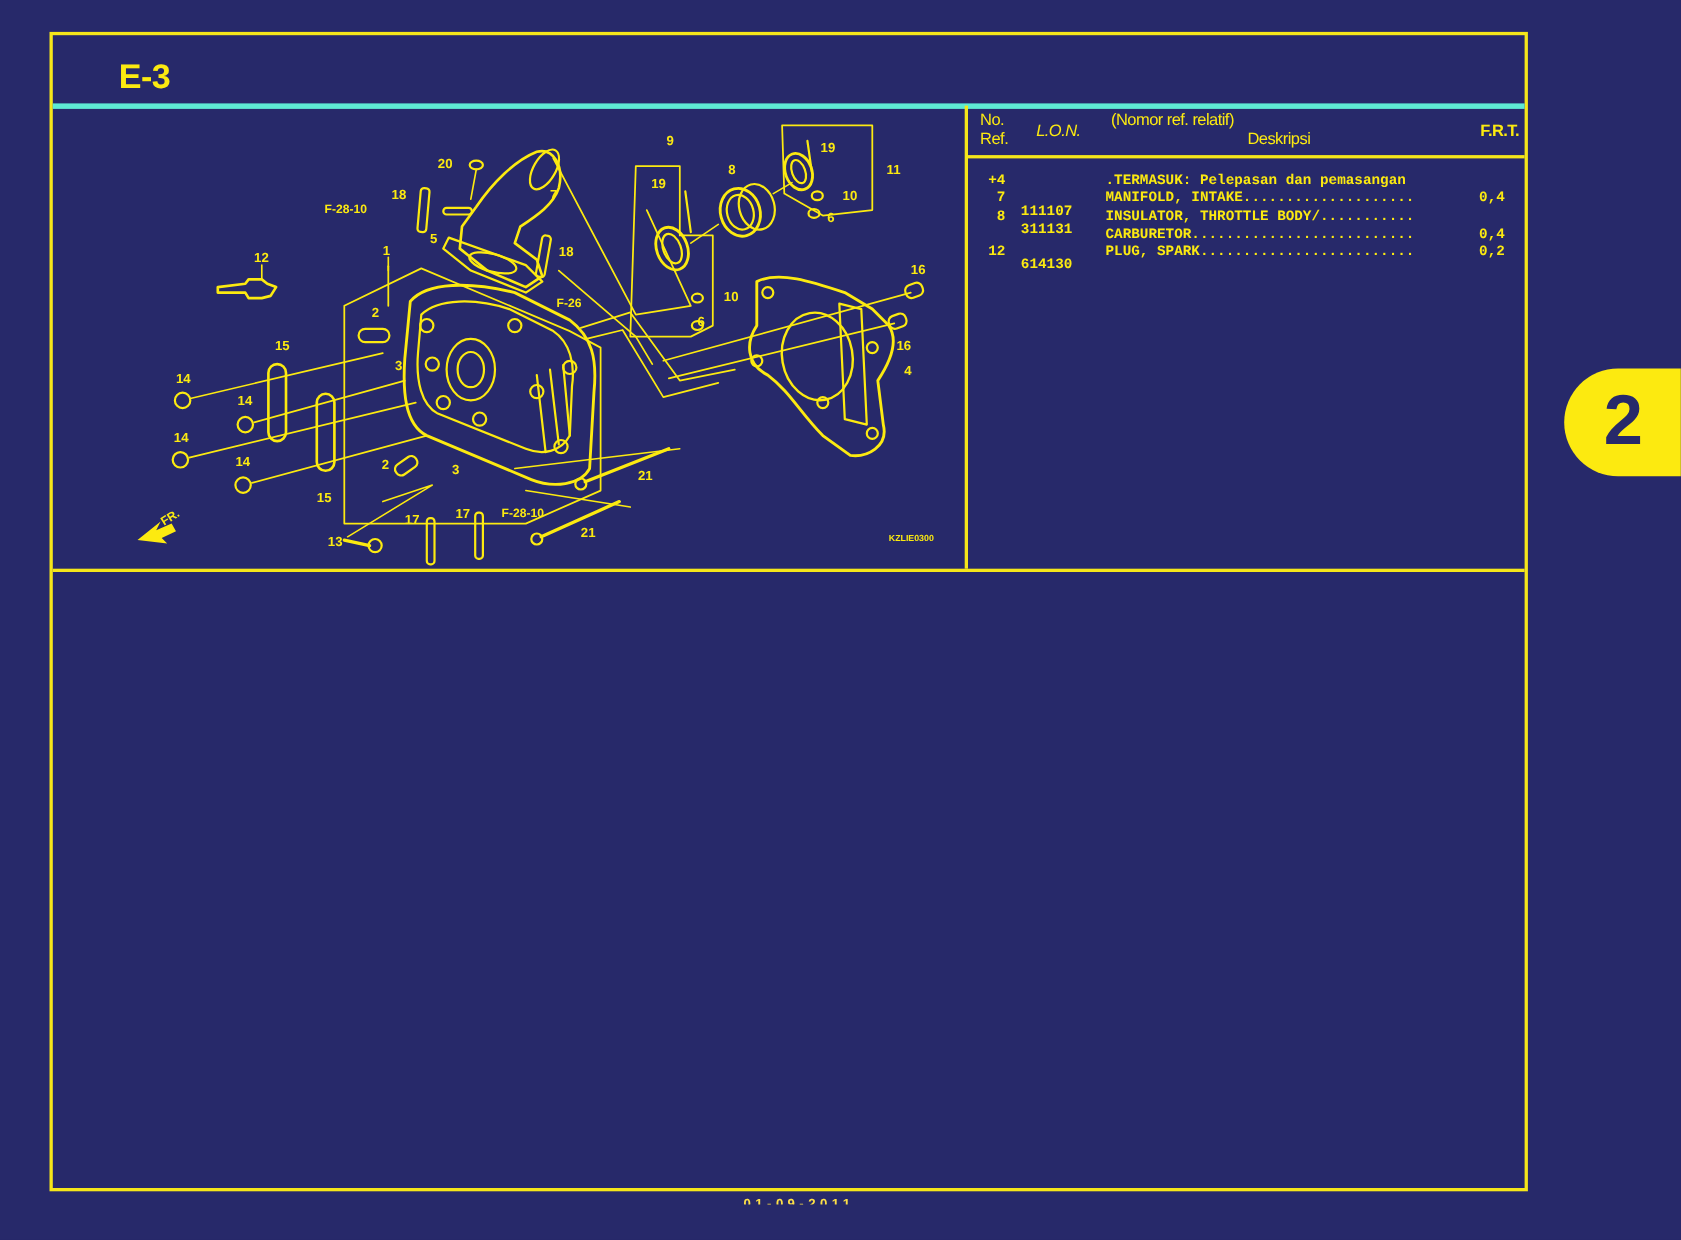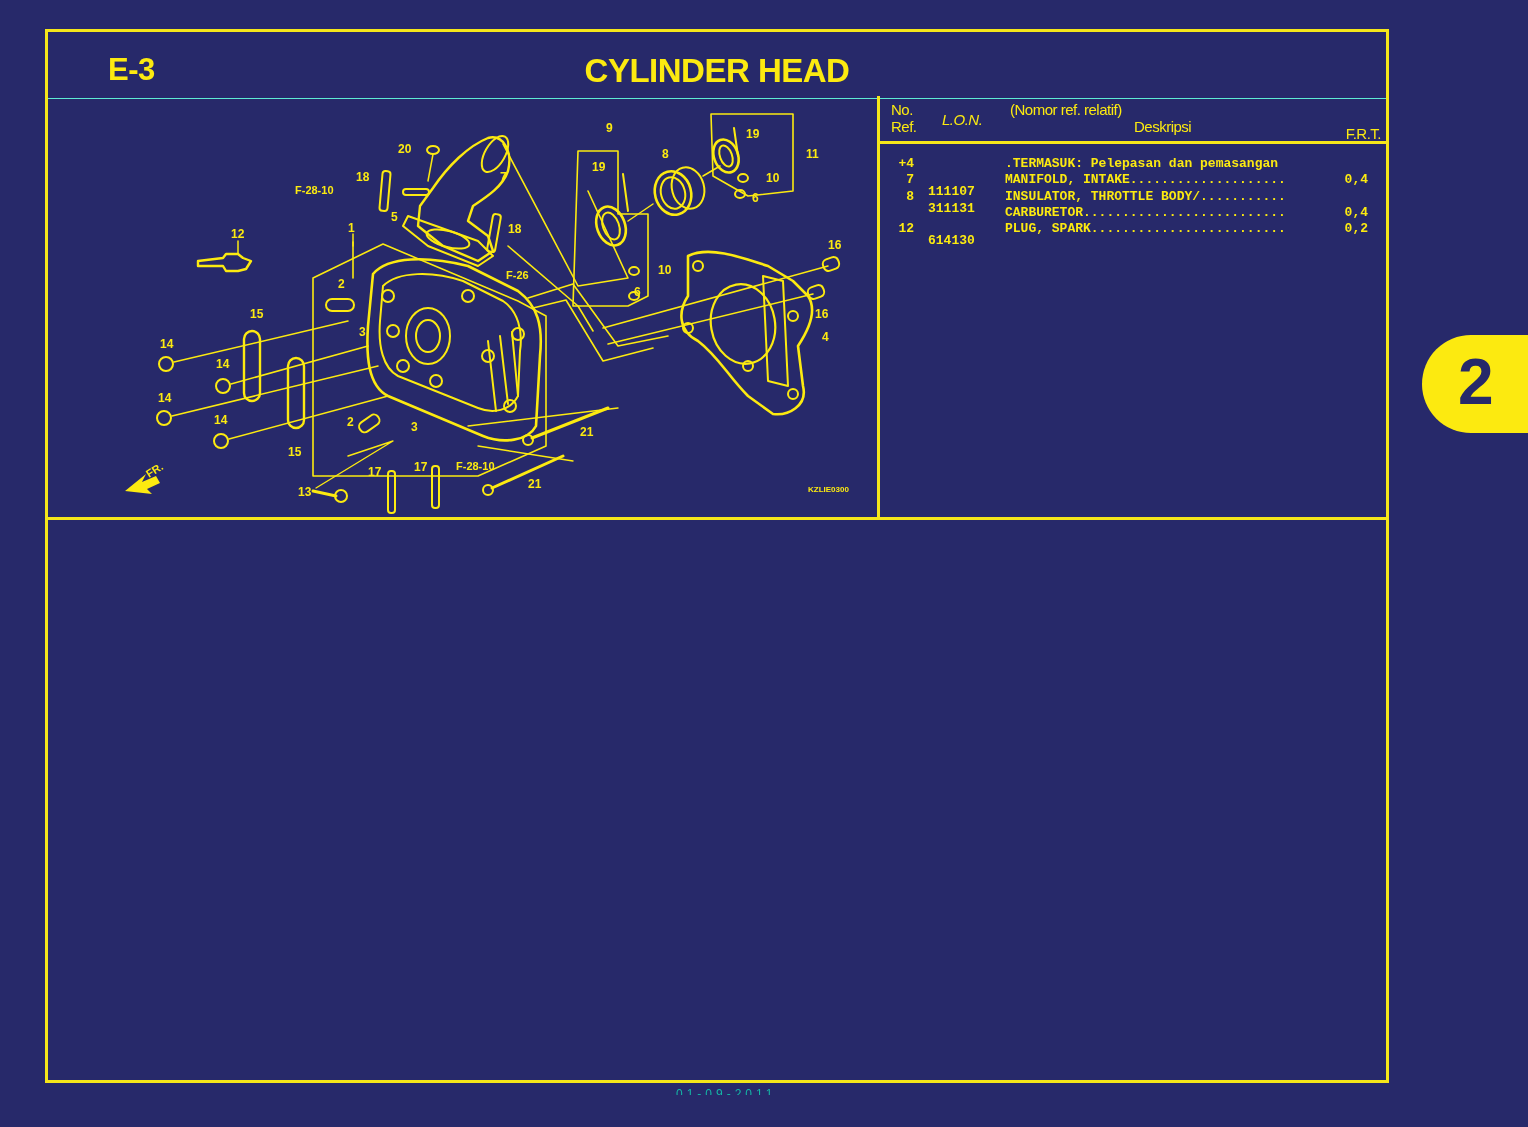--- a/index.html
+++ b/index.html
@@ -1,44 +1,43 @@
 <!DOCTYPE html>
 <html><head>
 <meta charset="utf-8">
 <style>
   html,body{margin:0;padding:0;}
   body{width:1528px;height:1127px;background:#27296a;position:relative;overflow:hidden;font-family:"Liberation Sans",sans-serif;color:#fcea10;}
   .frame{position:absolute;left:45px;top:29px;width:1344px;height:1054px;border:3px solid #f5e61a;box-sizing:border-box;}
-  .title-row{position:absolute;left:0;top:0;width:100%;height:67px;border-bottom:1px solid #5eead4;box-sizing:border-box;}
+  .title-row{position:absolute;left:0;top:0;width:100%;height:67px;border-bottom:5px solid #5eead4;box-sizing:border-box;}
   .section-code{position:absolute;left:60px;top:20px;font-size:31px;font-weight:bold;letter-spacing:-0.5px;}
   .page-title{position:absolute;left:0;right:0;top:20px;text-align:center;font-size:33px;font-weight:bold;letter-spacing:-0.5px;}
   .diagram-area{position:absolute;left:0;top:64px;width:832px;height:421px;border-right:3px solid #f5e61a;box-sizing:border-box;}
   .table-area{position:absolute;left:832px;top:64px;right:0;height:421px;padding-left:14px;}
   .divider{position:absolute;left:0;top:485px;width:100%;height:0;border-top:3px solid #f5e61a;}
   .th{position:absolute;font-size:15px;letter-spacing:-0.5px;line-height:17px;}
   .th-line{position:absolute;left:0;right:0;top:45px;border-top:3px solid #f5e61a;}
   .rows{position:absolute;left:0;top:60px;right:0;font-family:"Liberation Mono",monospace;font-size:13px;font-weight:bold;line-height:16.3px;}
   .row{position:relative;height:16.3px;white-space:pre;}
   .row span{position:absolute;top:0;}
   .c-ref{left:10px;width:24px;text-align:right;}
   .c-lon{left:48px;margin-top:12px;}
   .c-desc{left:125px;}
   .c-frt{right:18px;}
   .tab-badge{position:absolute;left:1422px;top:335px;width:130px;height:98px;background:#fcea10;border-radius:49px 0 0 49px;}
   .tab-badge span{position:absolute;left:36px;top:10px;font-size:64px;font-weight:bold;color:#27296a;}
-  .footer-date{position:absolute;left:676px;top:1087px;font-size:12px;font-weight:normal;letter-spacing:4px;height:8px;overflow:hidden;color:#14b8a6;}
+  .footer-date{position:absolute;left:676px;top:1087px;font-size:12px;font-weight:bold;letter-spacing:4px;height:8px;overflow:hidden;color:#fde047;}
   svg text{font-family:"Liberation Sans",sans-serif;font-weight:bold;fill:#fcea10;}
 </style>
 </head>
 <body>
 
 <div class="frame">
   <div class="title-row">
     <div class="section-code">E-3</div>
-    <div class="page-title">CYLINDER HEAD</div>
   </div>
 
   <div class="diagram-area">
     <svg width="832" height="421" viewBox="0 0 832 421">
       <g fill="none" stroke="#fcea10" stroke-width="2" stroke-linejoin="round" stroke-linecap="round">
 
         <polyline points="265,380 265,182 335,148 470,205 498,220 498,350 430,380 265,380" stroke-width="1.6"></polyline>
         <line x1="305" y1="146" x2="305" y2="182" stroke-width="1.6"></line>
 
         <line x1="305" y1="150" x2="305" y2="138" stroke-width="1.5"></line>
@@ -193,21 +192,21 @@
   </div>
 
   <div class="table-area">
     <div class="th" style="left:11px;top:5px;">
       <div>No.</div>
       <div>Ref.</div>
     </div>
     <div class="th" style="left:62px;top:15px;font-style:italic;">L.O.N.</div>
     <div class="th" style="left:130px;top:5px;">(Nomor ref. relatif)</div>
     <div class="th" style="left:254px;top:22px;">Deskripsi</div>
-    <div class="th" style="right:5px;top:29px;">F.R.T.</div>
+    <div class="th" style="right:5px;top:15px;font-weight:bold;">F.R.T.</div>
     <div class="th-line"></div>
 
     <div class="rows">
       <div class="row">
         <span class="c-ref">+4</span>
         <span class="c-lon"></span>
         <span class="c-desc">.TERMASUK: Pelepasan dan pemasangan</span>
         <span class="c-frt"></span>
       </div>
       <div class="row">

